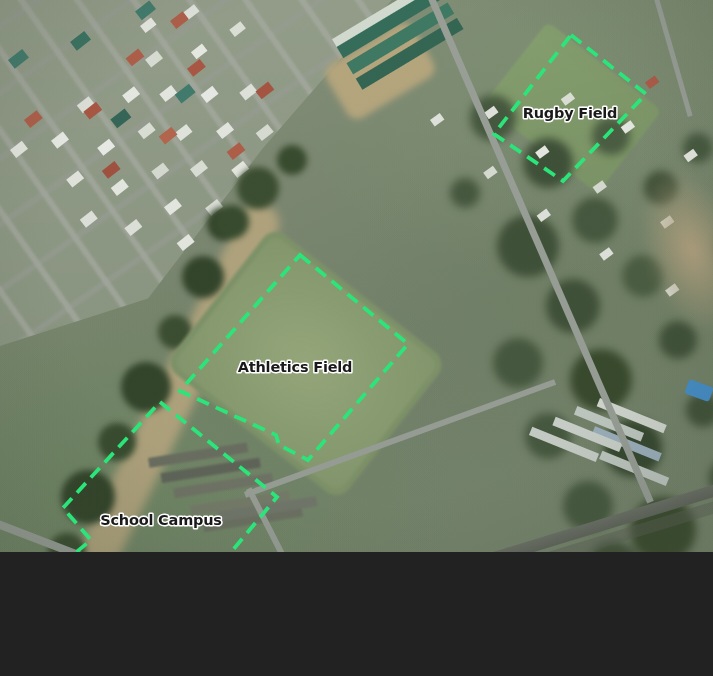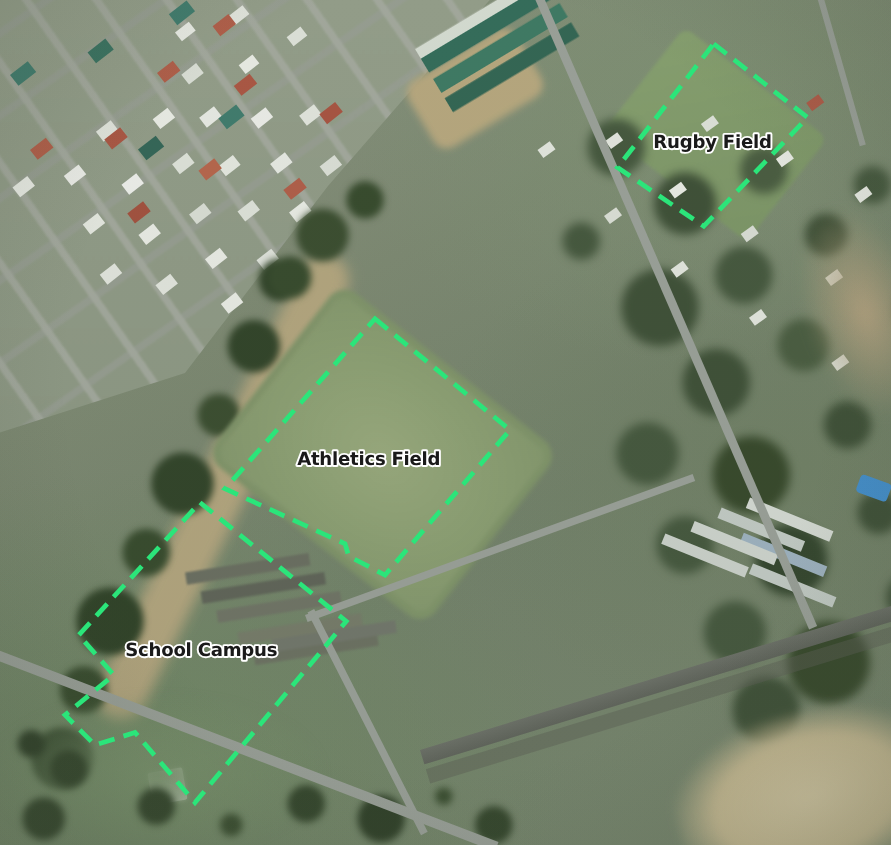--- a/index.html
+++ b/index.html
@@ -1,17 +1,17 @@
 <!DOCTYPE html>
 <html><head>
 <meta charset="utf-8">
 <style>
   html,body { margin:0; padding:0; background:#222; }
   #map {
-    position:relative; width:713px; height:676px; overflow:hidden;
+    position:relative; width:713px; height:552px; overflow:hidden;
     background:#75826a; font-family:"DejaVu Sans", sans-serif;
   }
   #map .layer { position:absolute; }
 
   
   .terrain {
     inset:0;
     background:
       radial-gradient(ellipse 420px 300px at 78% 12%, #7d8f72 0%, rgba(125,143,114,0) 70%),
       radial-gradient(ellipse 500px 330px at 15% 90%, #6f8763 0%, rgba(111,135,99,0) 70%),

